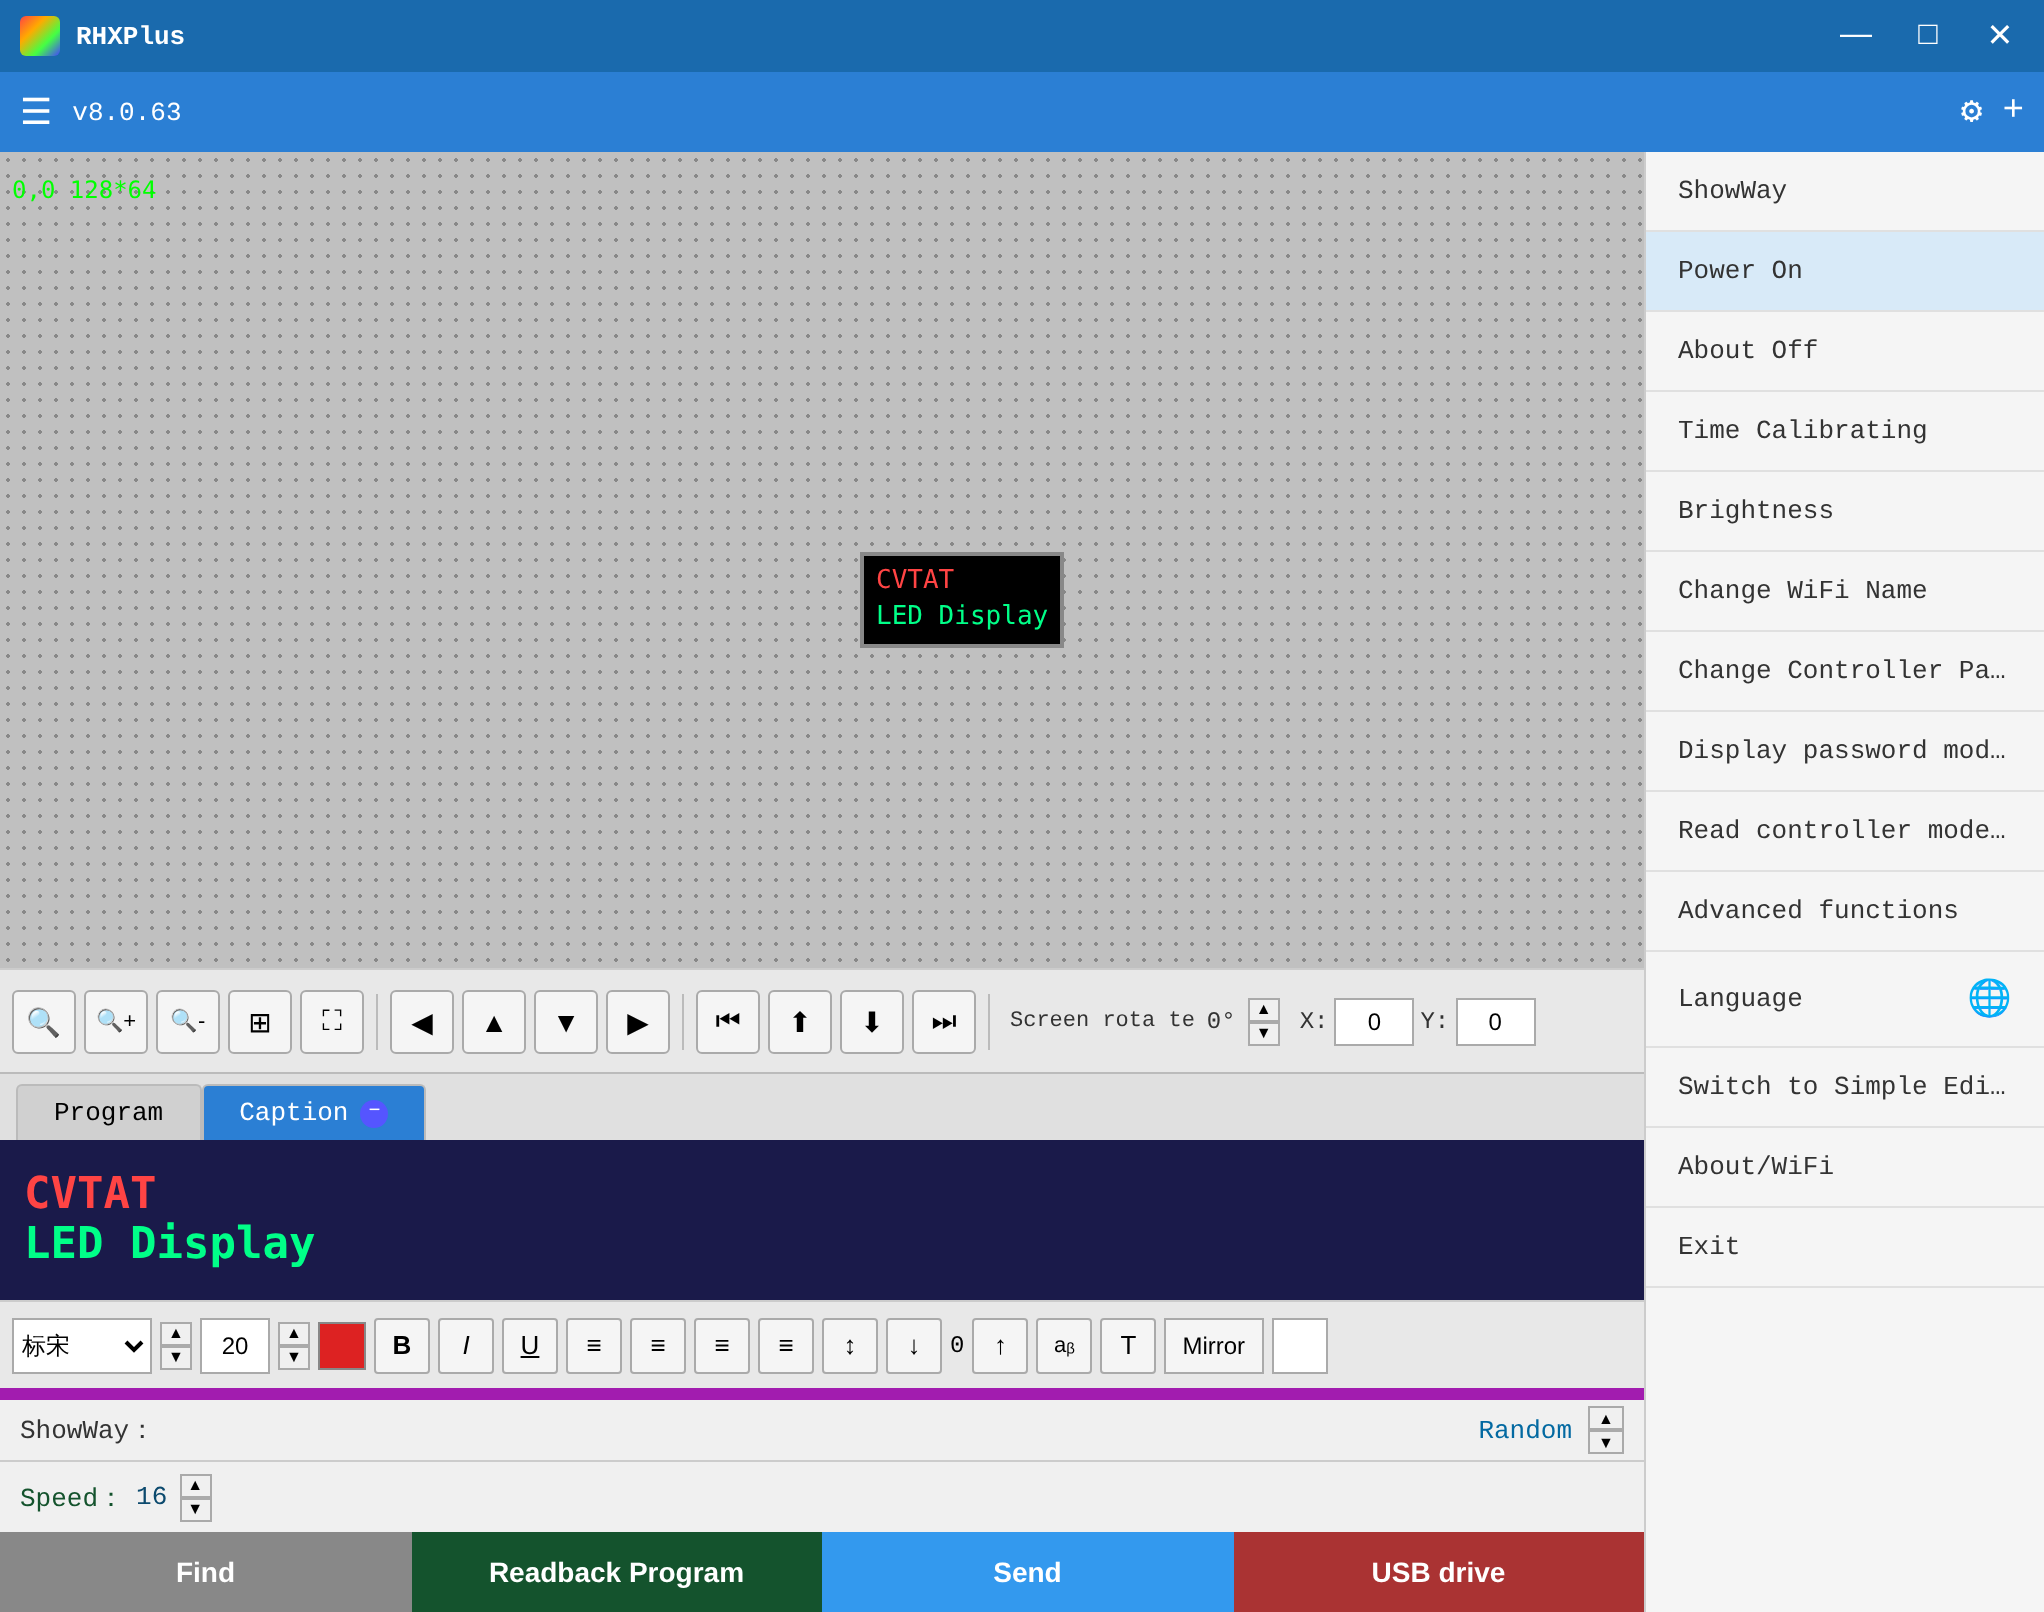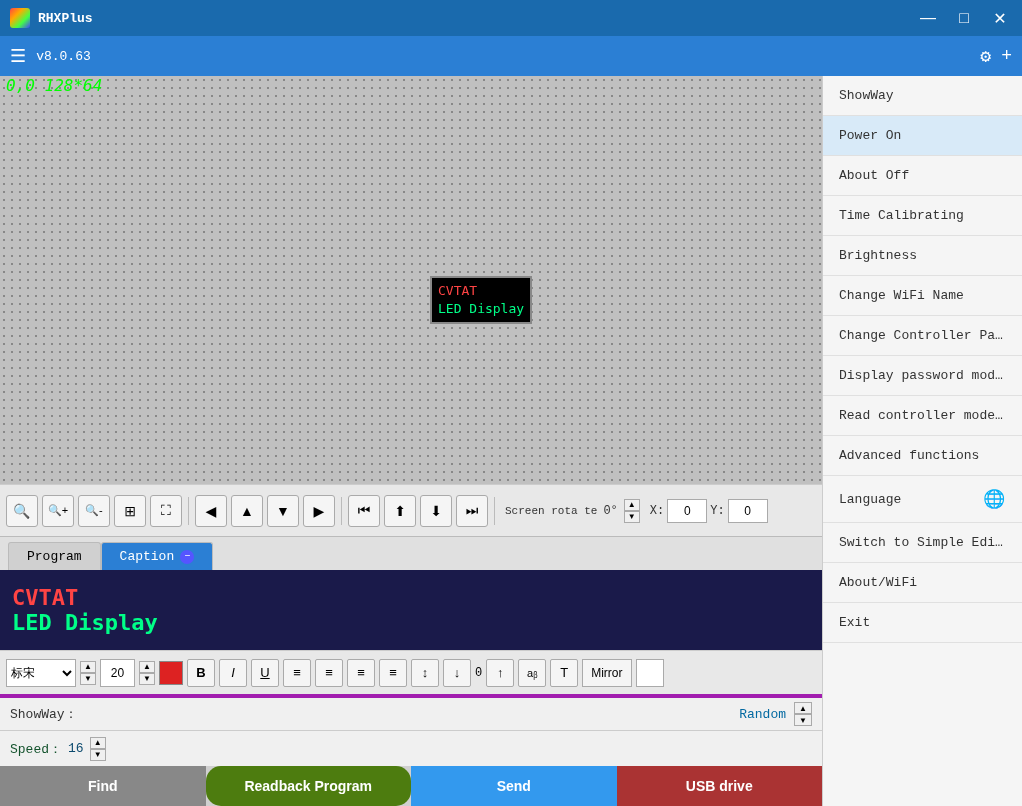--- a/index.html
+++ b/index.html
@@ -46,27 +46,26 @@
       flex: 1;
       display: flex;
       flex-direction: column;
       background: #d0d0d0;
       position: relative;
       overflow: hidden;
     }
 
     .coord-label {
       position: absolute;
-      top: 0;
+      top: 12px;
       left: 6px;
       color: #00ff00;
-      font-size: 16px;
+      font-size: 12px;
       font-family: monospace;
       z-index: 10;
-      font-style: italic;
     }
 
     .dot-canvas {
       flex: 1;
       background-color: #c0c0c0;
       background-image: radial-gradient(circle, #888 1px, transparent 1px);
       background-size: 8px 8px;
       position: relative;
     }
 
@@ -226,21 +225,21 @@
       border: 1px solid #aaa;
       background: white;
     }
     .stepper { display: flex; flex-direction: column; }
     .stepper-btn { width: 16px; height: 12px; border: 1px solid #aaa; background: #f0f0f0; font-size: 8px; cursor: pointer; display: flex; align-items: center; justify-content: center; line-height: 1; }
 
     
     .showway-row {
       height: 36px;
       background: #f0f0f0;
-      border-top: 4px solid #a21caf;
+      border-top: 6px solid #a21caf;
       display: flex;
       align-items: center;
       padding: 0 10px;
     }
     .showway-label { font-size: 13px; color: #333; margin-right: auto; }
     .showway-value { font-size: 13px; color: #0369a1; margin-right: 8px; }
     .showway-stepper { display: flex; flex-direction: column; }
     .showway-stepper-btn { width: 18px; height: 12px; border: 1px solid #aaa; background: #f0f0f0; font-size: 8px; cursor: pointer; display: flex; align-items: center; justify-content: center; }
 
     
@@ -262,21 +261,21 @@
     }
     .bottom-btn {
       flex: 1;
       border: none;
       font-size: 14px;
       font-weight: bold;
       cursor: pointer;
       color: white;
     }
     .btn-find { background: #888888; }
-    .btn-readback { background: #4d7c0f; border-radius: 15px; }
+    .btn-readback { background: #14532d; }
     .btn-send { background: #3399ee; }
     .btn-usb { background: #aa3333; }
 
     
     .right-panel {
       width: 200px;
       background: #f5f5f5;
       border-left: 1px solid #ccc;
       overflow-y: auto;
       display: flex;

